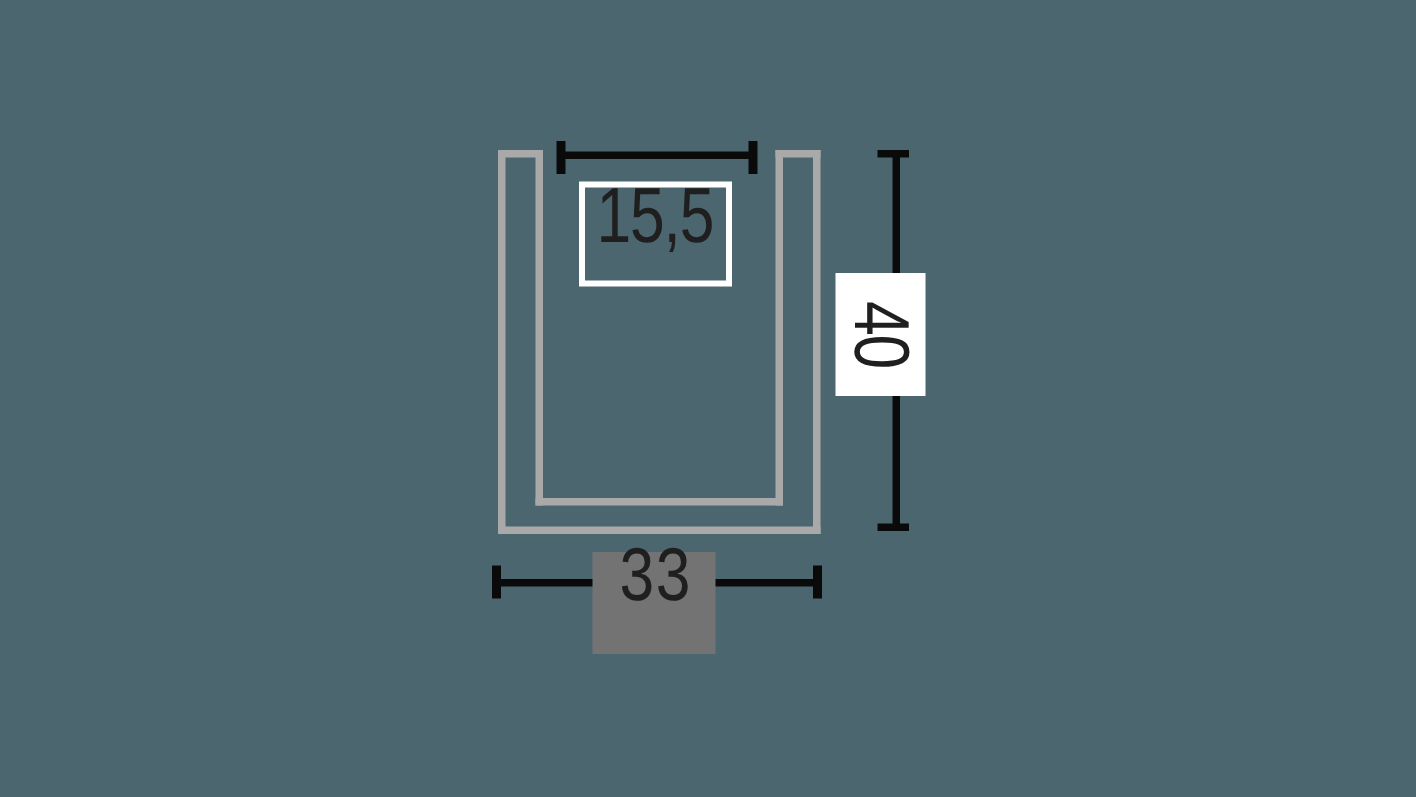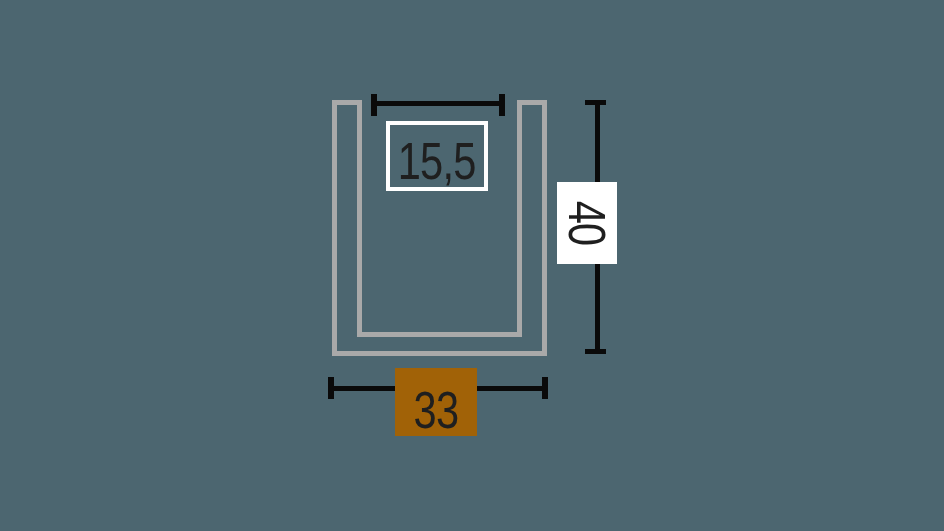--- a/index.html
+++ b/index.html
@@ -38,42 +38,43 @@
 
   .dim-bot-line    { left: 331px; top: 386px; width: 214px; height: 5px; }
   .dim-bot-tick-l  { left: 328px; top: 377px; width: 6px;  height: 22px; }
   .dim-bot-tick-r  { left: 542px; top: 377px; width: 6px;  height: 22px; }
 
   
   .dim-label {
     z-index: 2;
     display: flex;
     justify-content: center;
-    align-items: flex-end;
+    align-items: flex-start;
     font-size: 52px;
     font-weight: 300;
     color: #1f1f1f;
     letter-spacing: -1px;
     line-height: 1;
   }
   .dim-label .val {
     display: inline-block;
     transform: scaleX(0.8);
     transform-origin: center top;
     margin-top: -7px;
     white-space: nowrap;
   }
   .label-inner-width {
     left: 386px; top: 121px; width: 102px; height: 70px;
     border: 4px solid #ffffff;
     background: transparent;
   }
   .label-outer-width {
     left: 395px; top: 368px; width: 82px; height: 68px;
-    background: #a16207;
+    background: #737373;
+    font-family: Liberation Mono, monospace;
   }
   .label-height {
     left: 557px; top: 182px; width: 60px; height: 82px;
     background: #ffffff;
     display: block;
   }
   .label-height .val {
     position: absolute;
     left: 50%; top: 50%;
     margin: 0;

